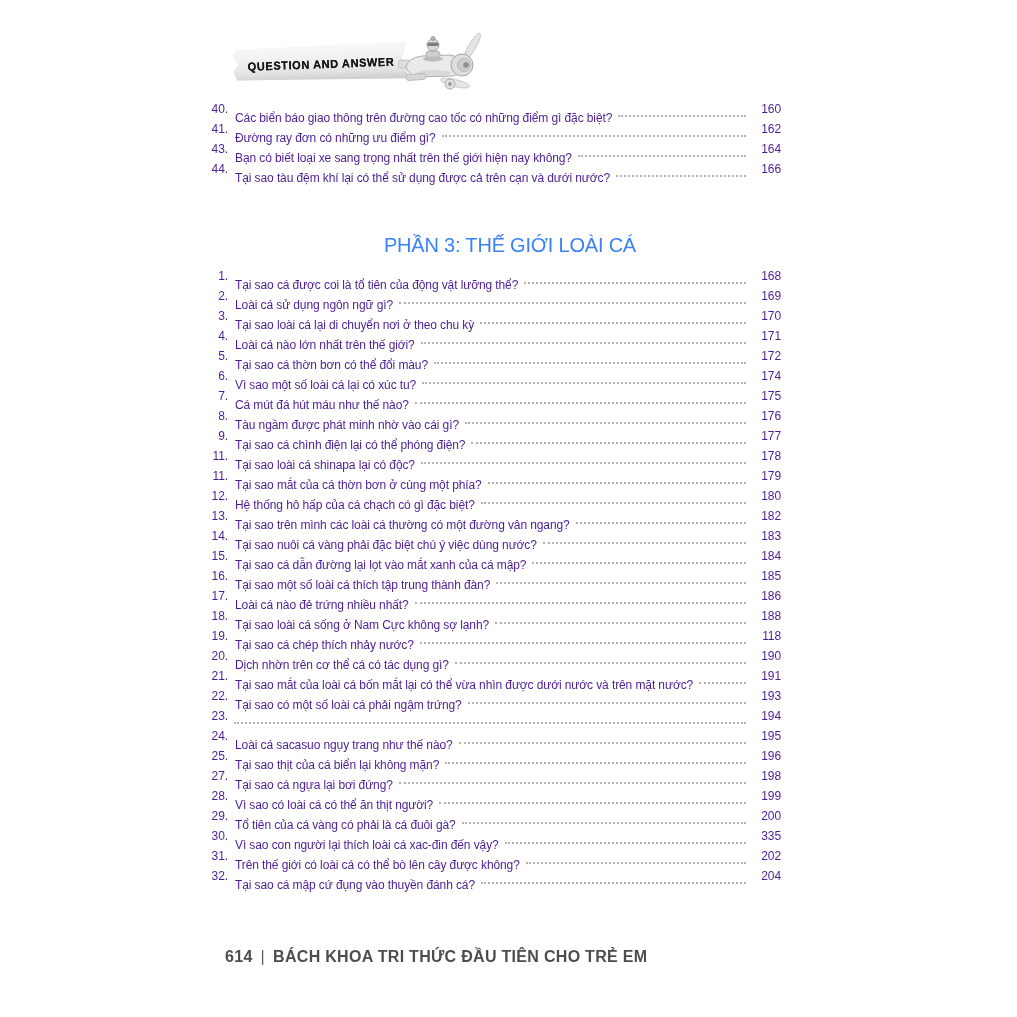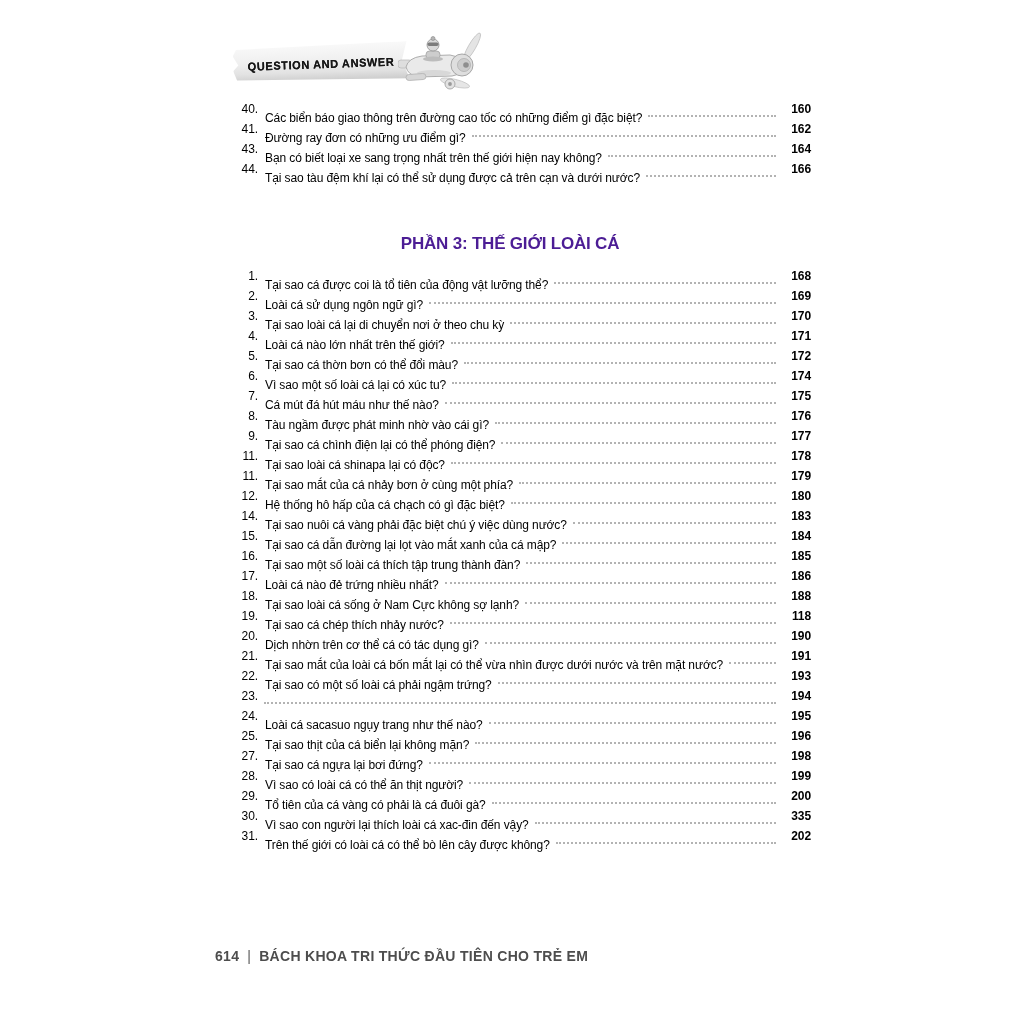--- a/index.html
+++ b/index.html
@@ -37,62 +37,62 @@
     color: #171717;
     transform: scaleY(1.05);
     white-space: nowrap;
     text-shadow: 0 0 0.4px #111;
   }
   .plane { position: absolute; left: 165px; top: 2px; }
 
   
   .toc {
     position: absolute;
-    left: 241px;
+    left: 211px;
     width: 570px;
-    color: #000000;
+    color: #4c1d95;
   }
   .toc-prev  { top: 99px;  }
   .toc-part3 { top: 266px; }
   .toc-row {
     display: flex;
     align-items: center;
     height: 20px;
     font-size: 12px;
     letter-spacing: -0.1px;
   }
   .toc-num  { flex: none; width: 17px; text-align: right; }
   .toc-text { flex: none; margin-left: 7px; white-space: nowrap; margin-top: 17px; }
   .toc-leader {
     flex: 1 1 auto;
     min-width: 14px;
     height: 13px;
     border-bottom: 2px dotted #b3b3b3;
     margin: 0 5px 0 6px;
   }
-  .toc-page { flex: none; width: 30px; text-align: right; font-weight: bold; }
+  .toc-page { flex: none; width: 30px; text-align: right; }
 
   .section-title {
     position: absolute;
     left: 225px; top: 234px;
     width: 570px;
     text-align: center;
-    font-size: 17px;
-    font-weight: bold;
+    font-size: 20px;
+    font-weight: normal;
     letter-spacing: -0.2px;
-    color: #4c1d95;
+    color: #3b82f6;
   }
 
   
   .footer {
     position: absolute;
-    left: 215px; top: 948px;
+    left: 225px; top: 948px;
     display: flex;
     align-items: flex-start;
-    font-size: 14px;
+    font-size: 16px;
     font-weight: bold;
     letter-spacing: 0.3px;
     color: #4d4d4d;
   }
   .footer .sep { margin: 0 8px; font-weight: normal; color: #5a5a5a; }
 </style>
 </head>
 <body>
 
 <div class="page">
@@ -229,32 +229,38 @@
 
       <div class="toc-row">
         <span class="toc-num">11.</span>
         <span class="toc-text">Tại sao loài cá shinapa lại có độc?</span>
         <span class="toc-leader"></span>
         <span class="toc-page">178</span>
       </div>
 
       <div class="toc-row">
         <span class="toc-num">11.</span>
-        <span class="toc-text">Tại sao mắt của cá nhảy bơn ở cùng một phía?</span>
+        <span class="toc-text">Tại sao mắt của cá thờn bơn ở cùng một phía?</span>
         <span class="toc-leader"></span>
         <span class="toc-page">179</span>
       </div>
 
       <div class="toc-row">
         <span class="toc-num">12.</span>
         <span class="toc-text">Hệ thống hô hấp của cá chạch có gì đặc biệt?</span>
         <span class="toc-leader"></span>
         <span class="toc-page">180</span>
       </div>
 
+      <div class="toc-row">
+        <span class="toc-num">13.</span>
+        <span class="toc-text">Tại sao trên mình các loài cá thường có một đường vân ngang?</span>
+        <span class="toc-leader"></span>
+        <span class="toc-page">182</span>
+      </div>
 
       <div class="toc-row">
         <span class="toc-num">14.</span>
         <span class="toc-text">Tại sao nuôi cá vàng phải đặc biệt chú ý việc dùng nước?</span>
         <span class="toc-leader"></span>
         <span class="toc-page">183</span>
       </div>
 
       <div class="toc-row">
         <span class="toc-num">15.</span>
@@ -361,20 +367,26 @@
         <span class="toc-page">335</span>
       </div>
 
       <div class="toc-row">
         <span class="toc-num">31.</span>
         <span class="toc-text">Trên thế giới có loài cá có thể bò lên cây được không?</span>
         <span class="toc-leader"></span>
         <span class="toc-page">202</span>
       </div>
 
+      <div class="toc-row">
+        <span class="toc-num">32.</span>
+        <span class="toc-text">Tại sao cá mập cứ đụng vào thuyền đánh cá?</span>
+        <span class="toc-leader"></span>
+        <span class="toc-page">204</span>
+      </div>
 
     </div>
 
   <div class="footer">
     <span>614</span>
     <span class="sep">|</span>
     <span>BÁCH KHOA TRI THỨC ĐẦU TIÊN CHO TRẺ EM</span>
   </div>
 
 </div>

